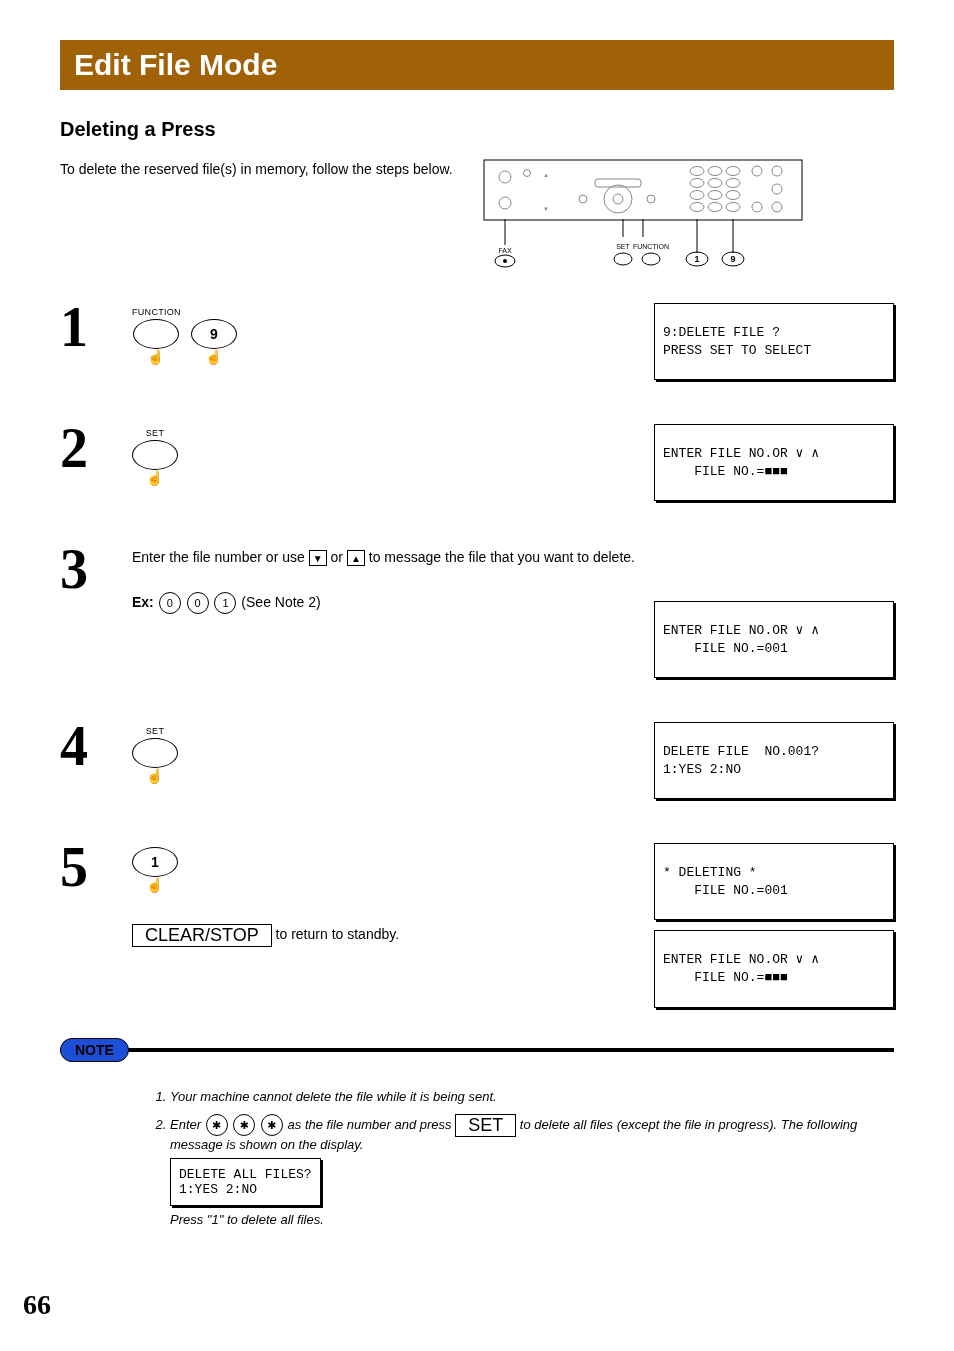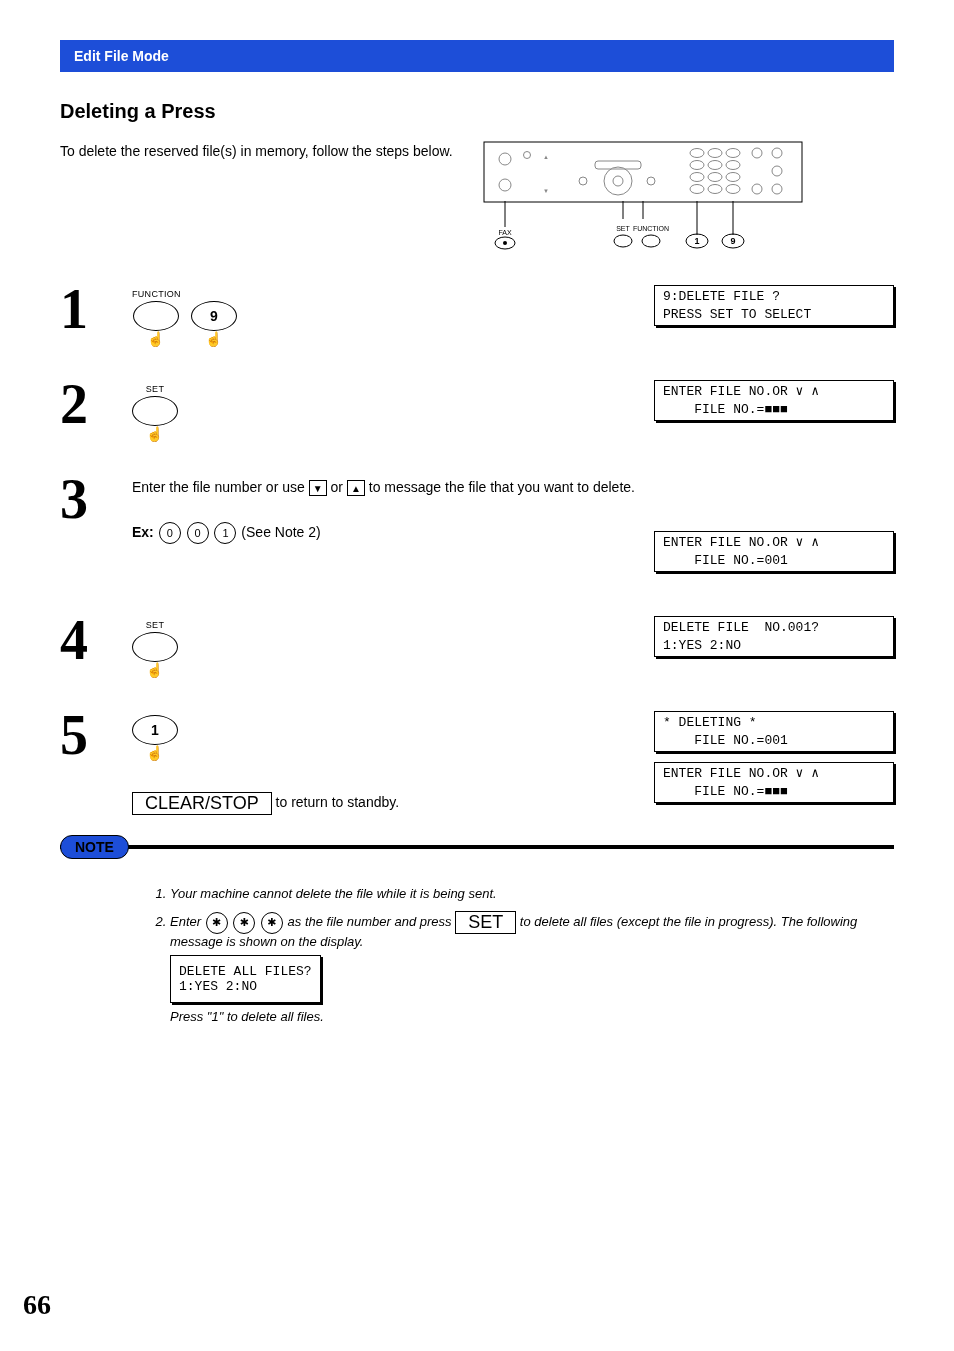--- a/index.html
+++ b/index.html
@@ -10,23 +10,23 @@
     background: #fff;
     color: #000;
     width: 954px;
   }
   .page {
     padding: 40px 60px 30px 60px;
     position: relative;
     min-height: 1351px;
   }
   .section-bar {
-    background: #1d4ed8;
+    background: #a16207;
     color: #fff;
-    font-size: 14px;
+    font-size: 30px;
     font-weight: bold;
     padding: 8px 14px;
     margin-bottom: 28px;
   }
   .subheading {
     font-size: 20px;
     font-weight: bold;
     margin-bottom: 18px;
   }
   .intro-row {
@@ -66,21 +66,21 @@
   .step-right {
     width: 240px;
     flex-shrink: 0;
     padding-top: 4px;
   }
   .lcd {
     border: 1px solid #000;
     box-shadow: 2px 2px 0 #000;
     font-family: "Courier New", monospace;
     font-size: 13px;
-    padding: 2px 8px;
+    padding: 20px 8px;
     margin-bottom: 10px;
     white-space: pre;
     background: #fff;
     line-height: 1.35;
   }
   .btn-group {
     display: flex;
     align-items: flex-end;
     gap: 10px;
   }

